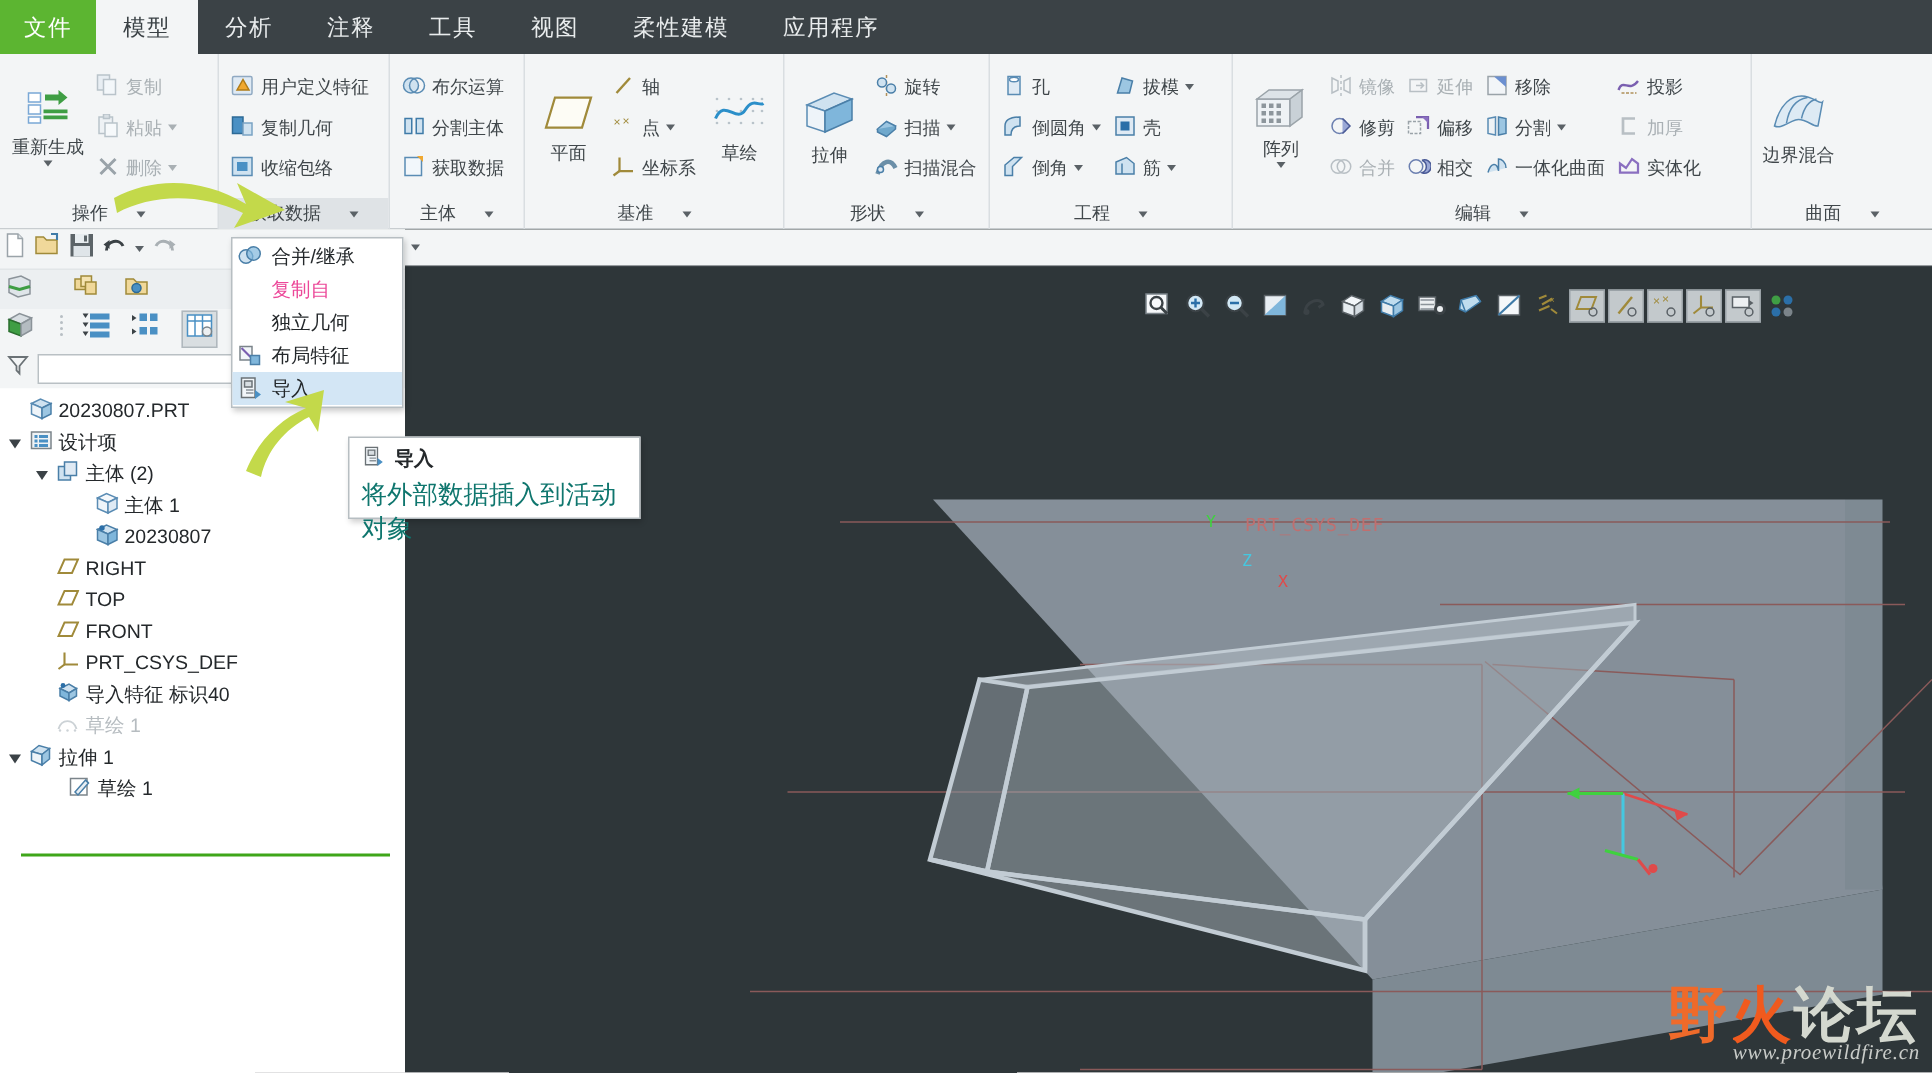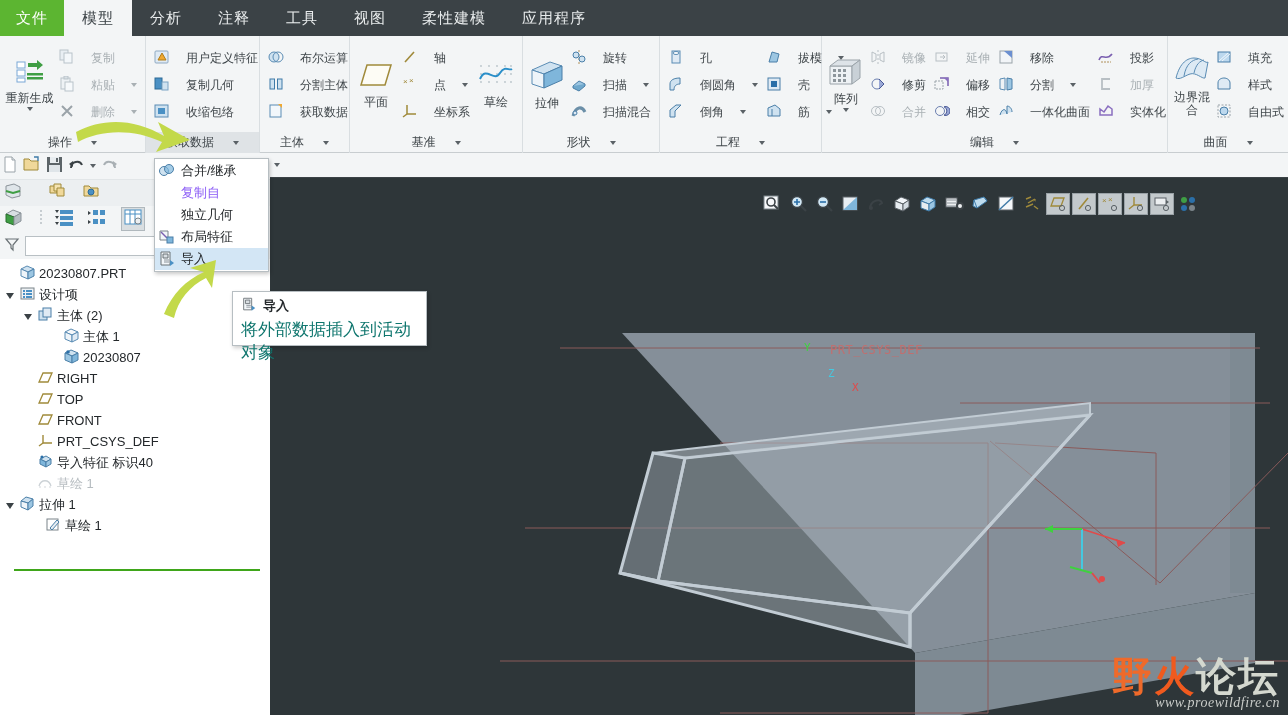--- a/index.html
+++ b/index.html
@@ -82,21 +82,21 @@
     width: 56px; height: 92px;
     font-size: 12px; color: #40474b;
     gap: 2px;
   }
   .bigbtn .lbl { text-align: center; line-height: 13px; }
   .smrow {
     display: flex; align-items: center;
     height: 27px;
     padding: 0 4px;
     font-size: 12px; color: #40474b;
-    gap: 16px;
+    gap: 4px;
     white-space: nowrap;
   }
   .smrow.dim { color: #a9b0b4; }
   .ico { display: inline-block; flex: 0 0 auto; }
 
   
   .qat {
     position: absolute; left: 0; top: 153px;
     width: 270px; height: 27px;
     background: #f3f5f6;
@@ -199,21 +199,21 @@
     box-shadow: 1px 2px 4px rgba(0,0,0,0.22);
     z-index: 40;
     padding: 1px 0;
   }
   .ditem {
     display: flex; align-items: center;
     height: 22px; padding-left: 26px;
     font-size: 13px; color: #24282b;
     position: relative;
   }
-  .ditem.dim { color: #8b5cf6; }
+  .ditem.dim { color: #ec4899; }
   .ditem.sel { background: #d3e6f5; }
   .ditem .dicon { position: absolute; left: 3px; top: 3px; }
 
   
   .tooltip {
     position: absolute; left: 232px; top: 291px;
     width: 195px; height: 55px;
     background: #ffffff;
     border: 1px solid #b7bec2;
     box-shadow: 1px 2px 4px rgba(0,0,0,0.2);
@@ -753,48 +753,20 @@
         <div class="bigbtn" style="width:54px">
           <span class="ico">
             <svg width="40" height="32" viewBox="0 0 40 32">
               <path d="M4 24 C 8 8, 16 4, 22 4 C 30 4, 34 10, 36 8 L33 24 C 30 25, 24 18, 18 20 C 12 22, 8 26, 4 24 Z" fill="#ddeaf4" stroke="#5a8cb4"></path>
               <path d="M12 22 C 14 10, 20 6, 26 5" stroke="#5a8cb4" fill="none"></path>
               <path d="M22 19 C 24 10, 28 7, 32 6" stroke="#5a8cb4" fill="none"></path>
             </svg>
           </span>
           <span class="lbl">边界混合</span>
         </div>
-        <div class="col">
-          <div class="smrow">
-            <span class="ico">
-              <svg width="16" height="16" viewBox="0 0 16 16">
-                <rect x="2" y="3" width="12" height="10" fill="#bcd8ee" stroke="#4a7fa8"></rect>
-                <path d="M3 12 L12 4 M6 12 L14 5" stroke="#fff" stroke-width="0.8"></path>
-              </svg>
-            </span>
-            <span>填充</span>
-          </div>
-          <div class="smrow">
-            <span class="ico">
-              <svg width="16" height="16" viewBox="0 0 16 16">
-                <path d="M2 13 L2 7 C 2 3, 6 2, 8 2 C 11 2, 14 4, 14 7 L14 13 Z" fill="#dfeaf4" stroke="#4a7fa8"></path>
-              </svg>
-            </span>
-            <span>样式</span>
-          </div>
-          <div class="smrow">
-            <span class="ico">
-              <svg width="16" height="16" viewBox="0 0 16 16">
-                <rect x="2" y="2" width="12" height="12" fill="none" stroke="#9aa3a9" stroke-dasharray="2,1.5"></rect>
-                <circle cx="8" cy="8" r="4" fill="#bcd8ee" stroke="#4a7fa8"></circle>
-              </svg>
-            </span>
-            <span>自由式</span>
-          </div>
-        </div>
       </div>
       <div class="rgroup-label">
         <span>曲面</span>
         <span class="caret"></span>
       </div>
     </div>
 
   </div>
 
   <div class="qat">

